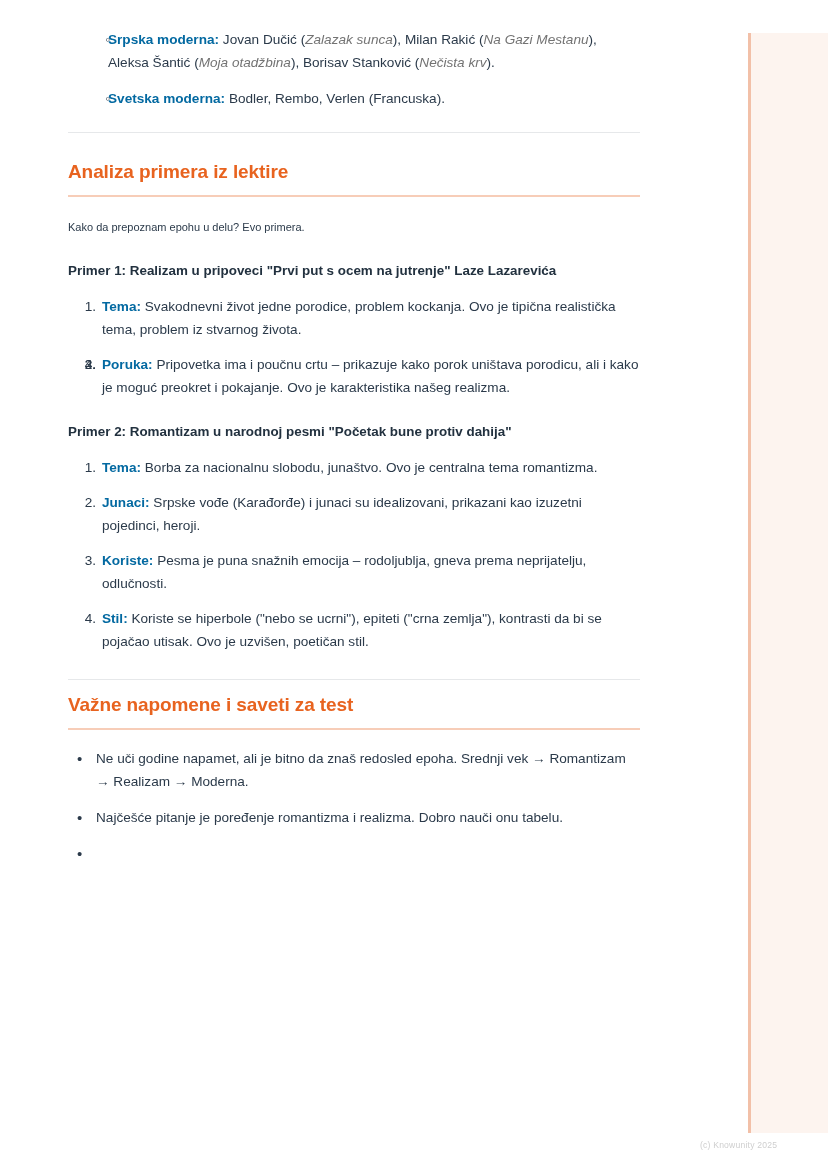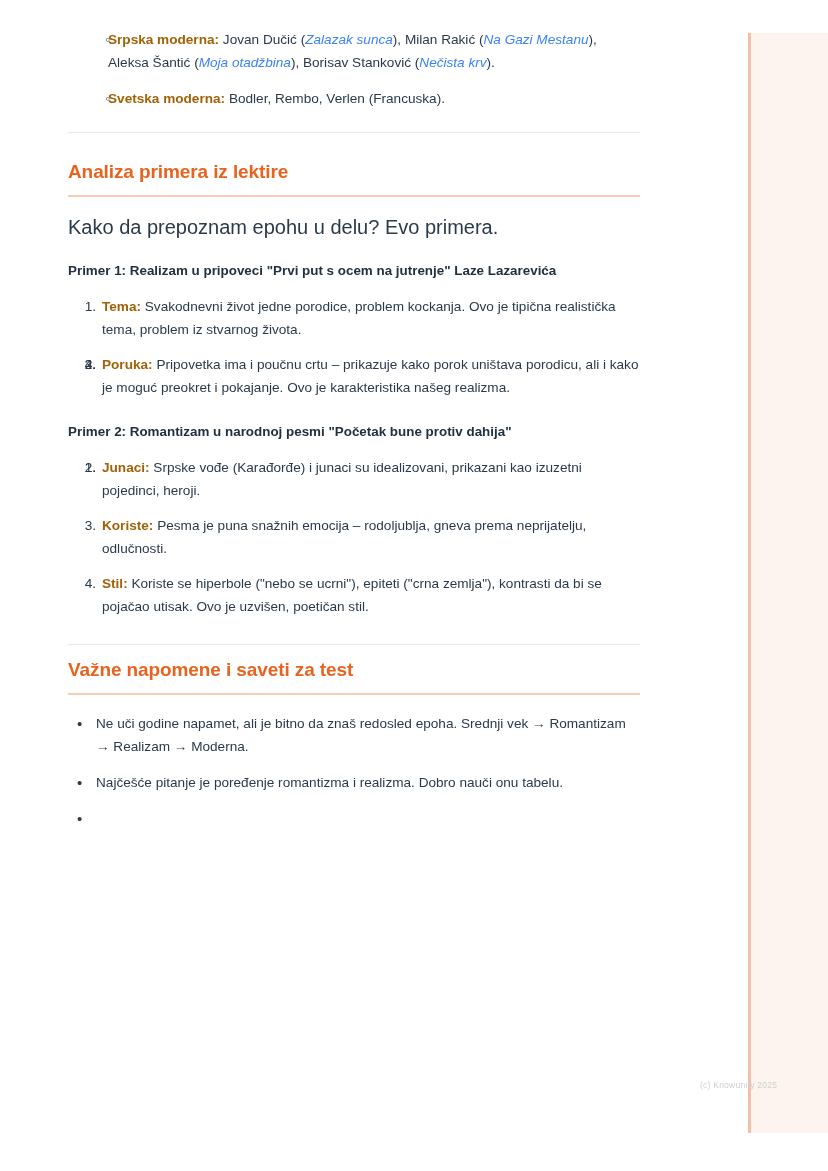--- a/index.html
+++ b/index.html
@@ -101,21 +101,21 @@
   }
   .head-rule {
     border: 0;
     border-top: 2px solid #f7cdb8;
     margin: 11px 0 0 0;
     width: 572px;
   }
 
   .intro {
     margin: 19px 0 0 0;
-    font-size: 20px;
+    font-size: 11px;
     line-height: 22px;
     color: #2b3a4a;
   }
 
   .sub-head {
     margin: 23px 0 0 0;
     font-size: 13.4px;
     font-weight: bold;
     color: #22313f;
     line-height: 20px;
@@ -157,28 +157,28 @@
   }
   .tip-list > li .dot {
     position: absolute;
     left: 9px;
     top: 0;
     font-size: 15px;
     line-height: 23px;
     color: #2b3a4a;
   }
 
-  b, .b { font-weight: bold; color: #a16207; }
-  i, .i { font-style: italic; color: #3b82f6; }
+  b, .b { font-weight: bold; color: #0369a1; }
+  i, .i { font-style: italic; color: #737373; }
 
   
   .watermark {
     position: absolute;
     left: 700px;
-    top: 1080px;
+    top: 1140px;
     font-size: 8.6px;
     color: #cfcfcf;
     letter-spacing: 0.2px;
     white-space: nowrap;
   }
 </style>
 </head>
 <body>
 
 <div class="side-panel"></div>
@@ -209,21 +209,21 @@
     <div id="examples">
         <p class="sub-head">Primer 1: Realizam u pripoveci "Prvi put s ocem na jutrenje" Laze Lazarevića</p>
         <ul class="ord-list">
           <li><span class="num">1.</span><span><span class="b">Tema:</span><span class=""> Svakodnevni život jedne porodice, problem kockanja. Ovo je tipična realistička tema, problem iz stvarnog života.</span></span></li>
           <li><span class="num">2.</span></li>
           <li><span class="num">3.</span></li>
           <li><span class="num">4.</span><span><span class="b">Poruka:</span><span class=""> Pripovetka ima i poučnu crtu – prikazuje kako porok uništava porodicu, ali i kako je moguć preokret i pokajanje. Ovo je karakteristika našeg realizma.</span></span></li>
         </ul>
         <p class="sub-head">Primer 2: Romantizam u narodnoj pesmi "Početak bune protiv dahija"</p>
         <ul class="ord-list">
-          <li><span class="num">1.</span></li>
+          <li><span class="num">1.</span><span><span class="b">Tema:</span><span class=""> Borba za nacionalnu slobodu, junaštvo. Ovo je centralna tema romantizma.</span></span></li>
           <li><span class="num">2.</span><span><span class="b">Junaci:</span><span class=""> Srpske vođe (Karađorđe) i junaci su idealizovani, prikazani kao izuzetni pojedinci, heroji.</span></span></li>
           <li><span class="num">3.</span><span><span class="b">Koriste:</span><span class=""> Pesma je puna snažnih emocija – rodoljublja, gneva prema neprijatelju, odlučnosti.</span></span></li>
           <li><span class="num">4.</span><span><span class="b">Stil:</span><span class=""> Koriste se hiperbole ("nebo se ucrni"), epiteti ("crna zemlja"), kontrasti da bi se pojačao utisak. Ovo je uzvišen, poetičan stil.</span></span></li>
         </ul>
       </div>
 
     <hr class="divider" style="margin-top:26px;">
 
     <div class="section-head" style="margin-top:14px;">
       <h2>Važne napomene i saveti za test</h2>

